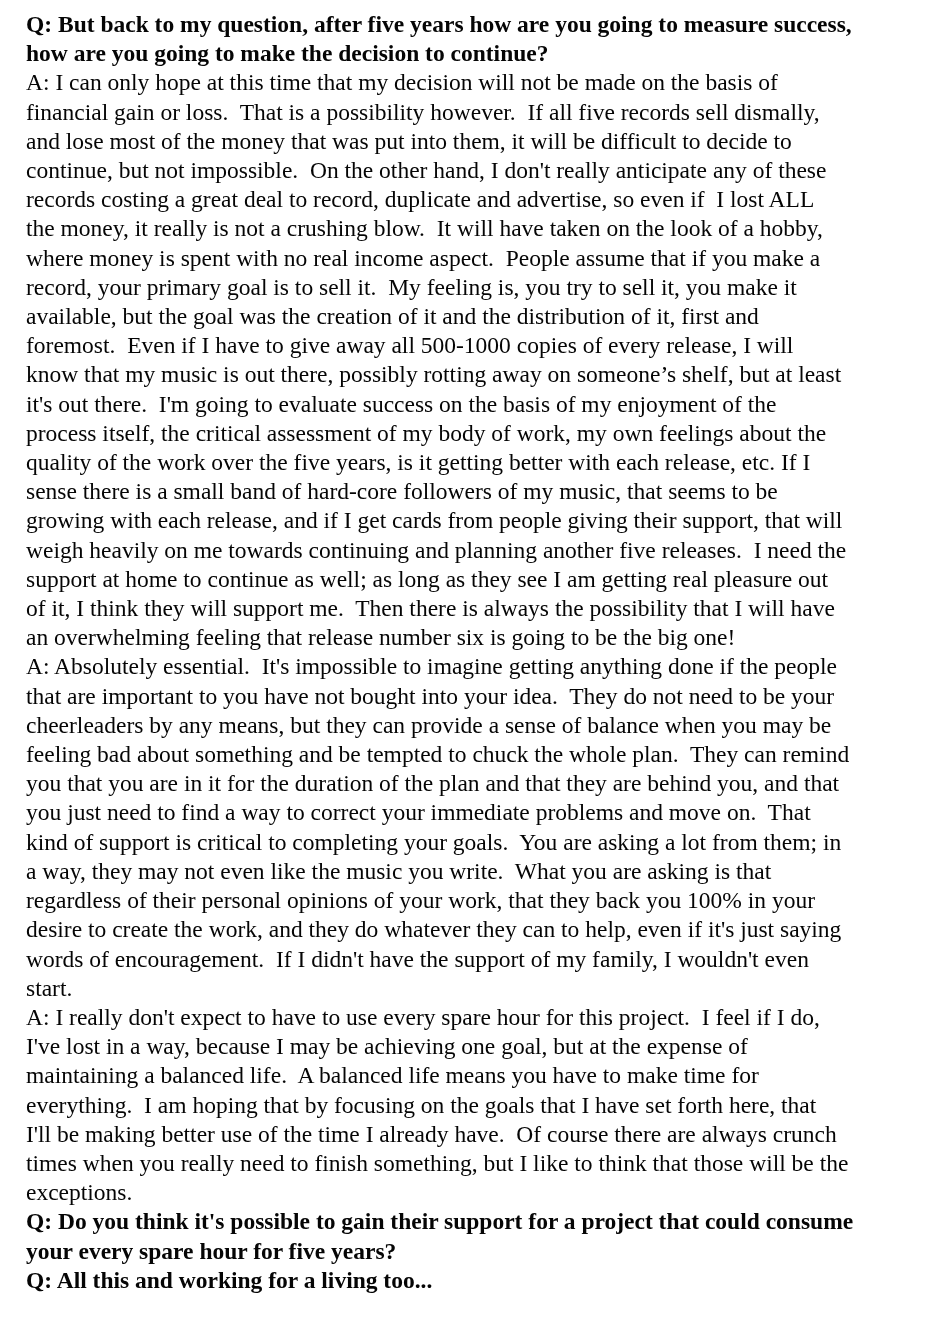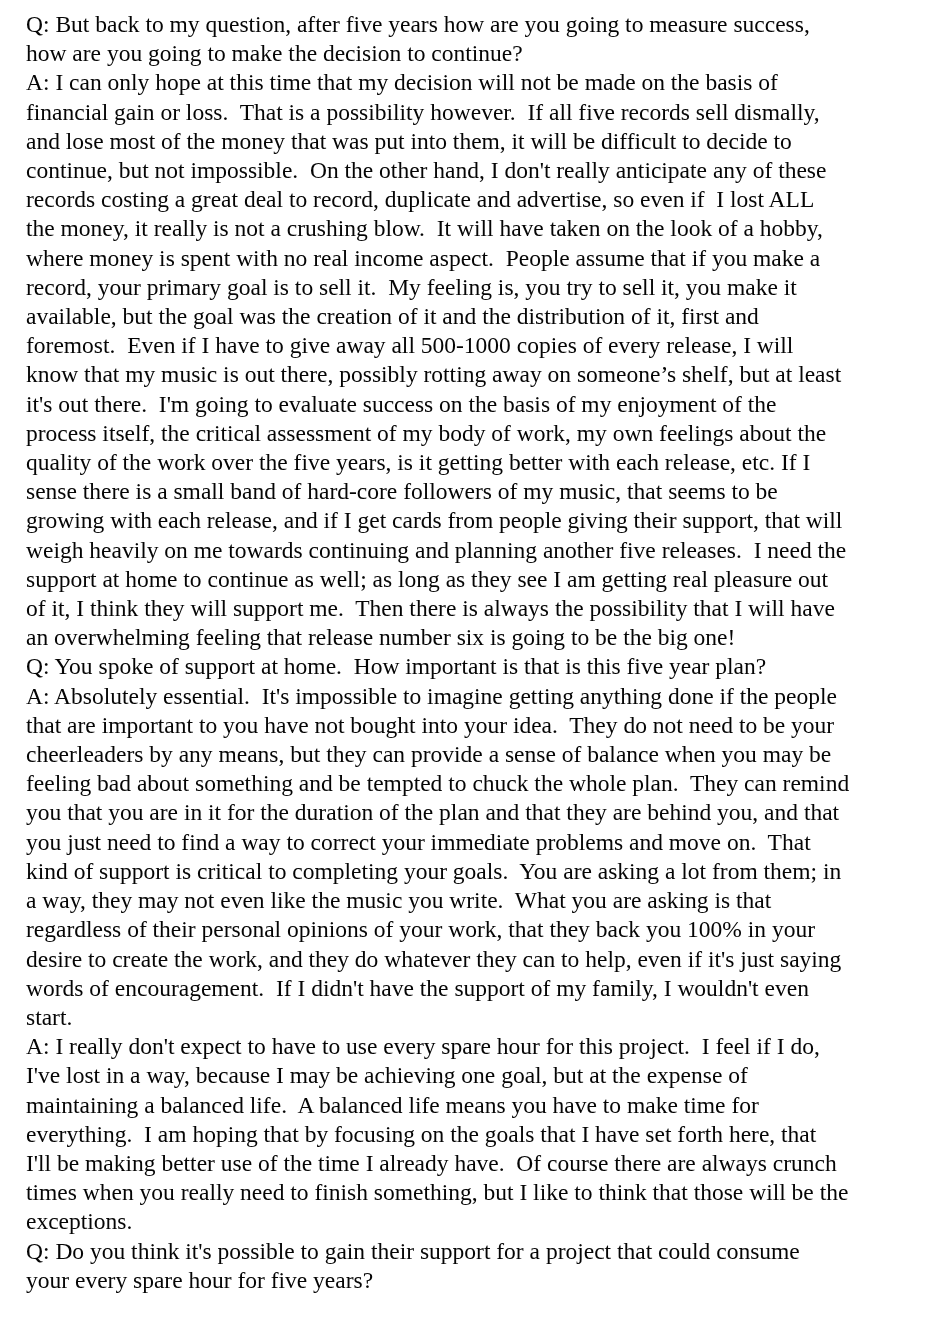--- a/index.html
+++ b/index.html
@@ -21,21 +21,21 @@
     background: #ffffff;
   }
   .block {
     margin: 0;
     white-space: pre-wrap;
     font-size: 23.5px;
     line-height: 29.2px;
     letter-spacing: 0px;
   }
   .block.q {
-    font-weight: 400;
+    font-weight: 700;
   }
 </style>
 </head>
 <body>
 
 <div class="page">
   <p class="block q">Q: But back to my question, after five years how are you going to measure success,
 how are you going to make the decision to continue?</p>
   <p class="block">A: I can only hope at this time that my decision will not be made on the basis of
 financial gain or loss.  That is a possibility however.  If all five records sell dismally,
@@ -50,21 +50,20 @@
 know that my music is out there, possibly rotting away on someone’s shelf, but at least
 it's out there.  I'm going to evaluate success on the basis of my enjoyment of the
 process itself, the critical assessment of my body of work, my own feelings about the
 quality of the work over the five years, is it getting better with each release, etc. If I
 sense there is a small band of hard-core followers of my music, that seems to be
 growing with each release, and if I get cards from people giving their support, that will
 weigh heavily on me towards continuing and planning another five releases.  I need the
 support at home to continue as well; as long as they see I am getting real pleasure out
 of it, I think they will support me.  Then there is always the possibility that I will have
 an overwhelming feeling that release number six is going to be the big one!</p>
-  <p class="block q">Q: You spoke of support at home.  How important is that is this five year plan?</p>
   <p class="block">A: Absolutely essential.  It's impossible to imagine getting anything done if the people
 that are important to you have not bought into your idea.  They do not need to be your
 cheerleaders by any means, but they can provide a sense of balance when you may be
 feeling bad about something and be tempted to chuck the whole plan.  They can remind
 you that you are in it for the duration of the plan and that they are behind you, and that
 you just need to find a way to correct your immediate problems and move on.  That
 kind of support is critical to completing your goals.  You are asking a lot from them; in
 a way, they may not even like the music you write.  What you are asking is that
 regardless of their personal opinions of your work, that they back you 100% in your
 desire to create the work, and they do whatever they can to help, even if it's just saying
@@ -72,13 +71,14 @@
 start.</p>
   <p class="block">A: I really don't expect to have to use every spare hour for this project.  I feel if I do,
 I've lost in a way, because I may be achieving one goal, but at the expense of
 maintaining a balanced life.  A balanced life means you have to make time for
 everything.  I am hoping that by focusing on the goals that I have set forth here, that
 I'll be making better use of the time I already have.  Of course there are always crunch
 times when you really need to finish something, but I like to think that those will be the
 exceptions.</p>
   <p class="block q">Q: Do you think it's possible to gain their support for a project that could consume
 your every spare hour for five years?</p>
+  <p class="block q">Q: All this and working for a living too...</p>
 </div>
 
 </body></html>

